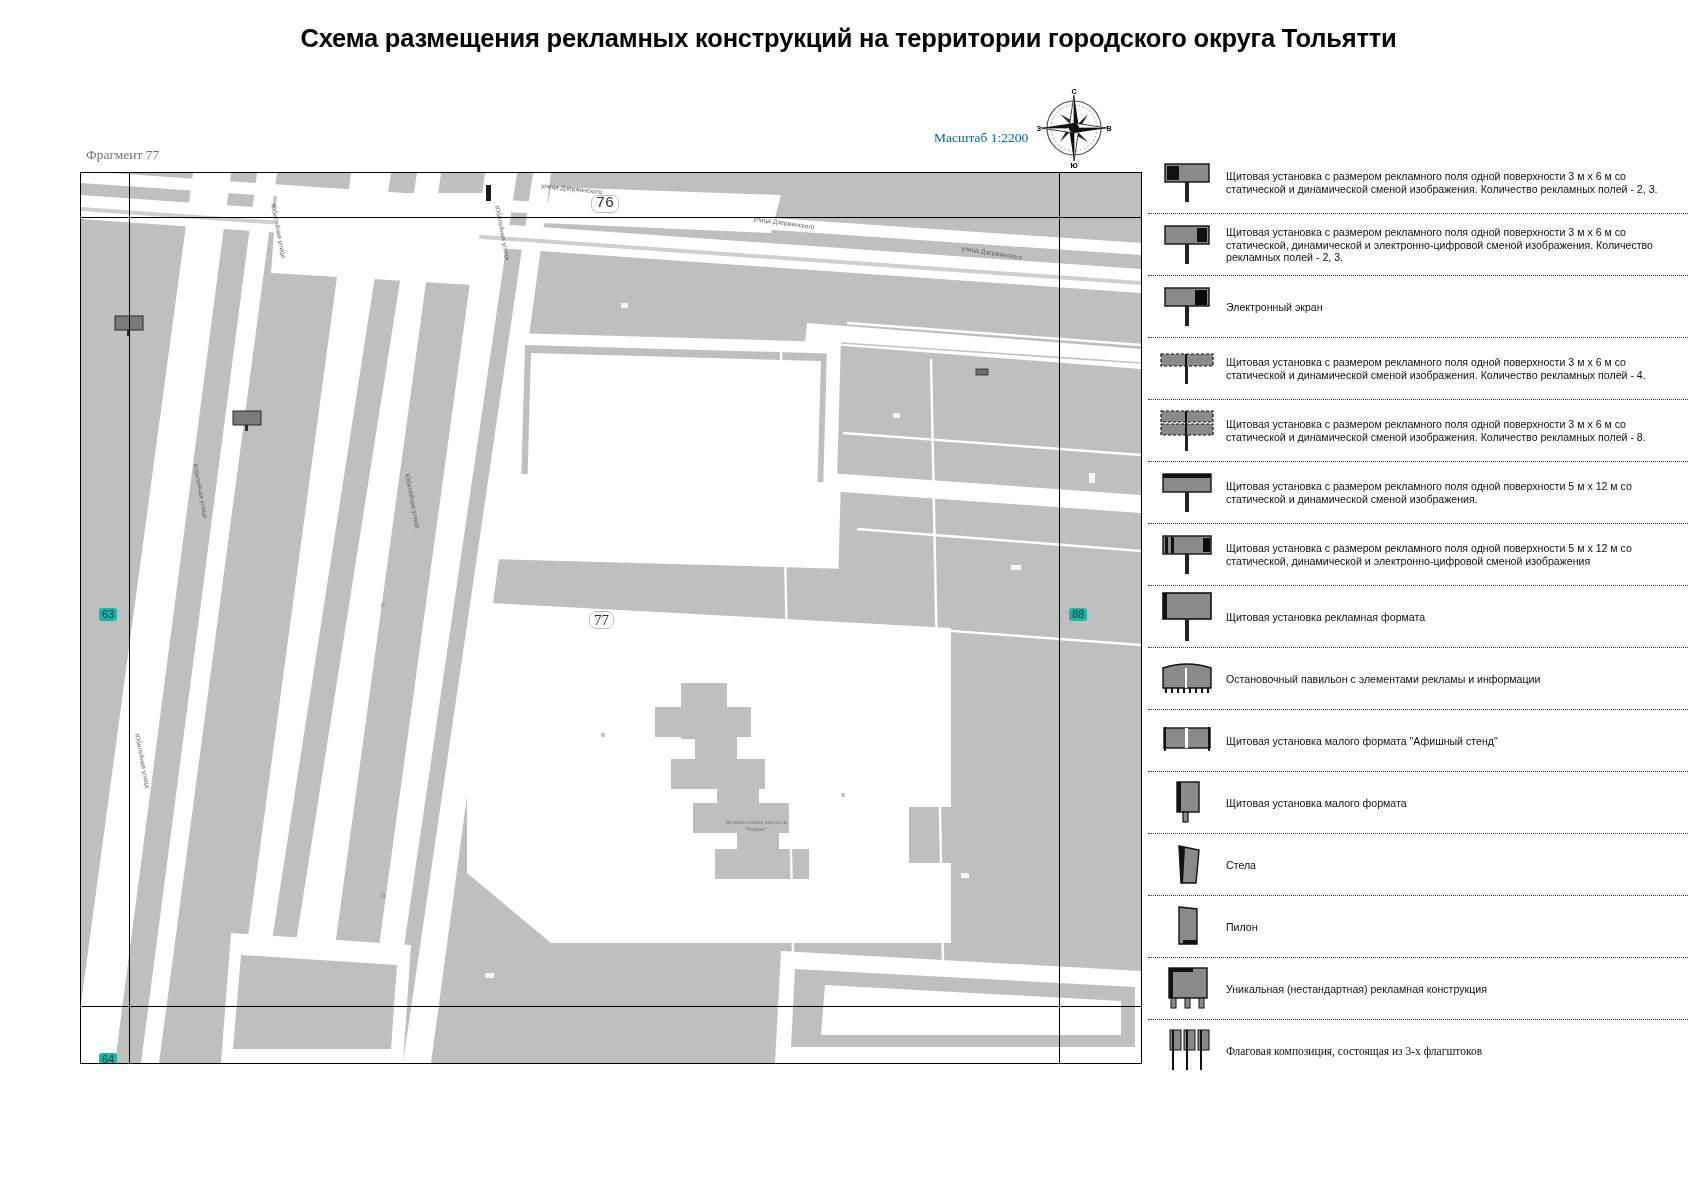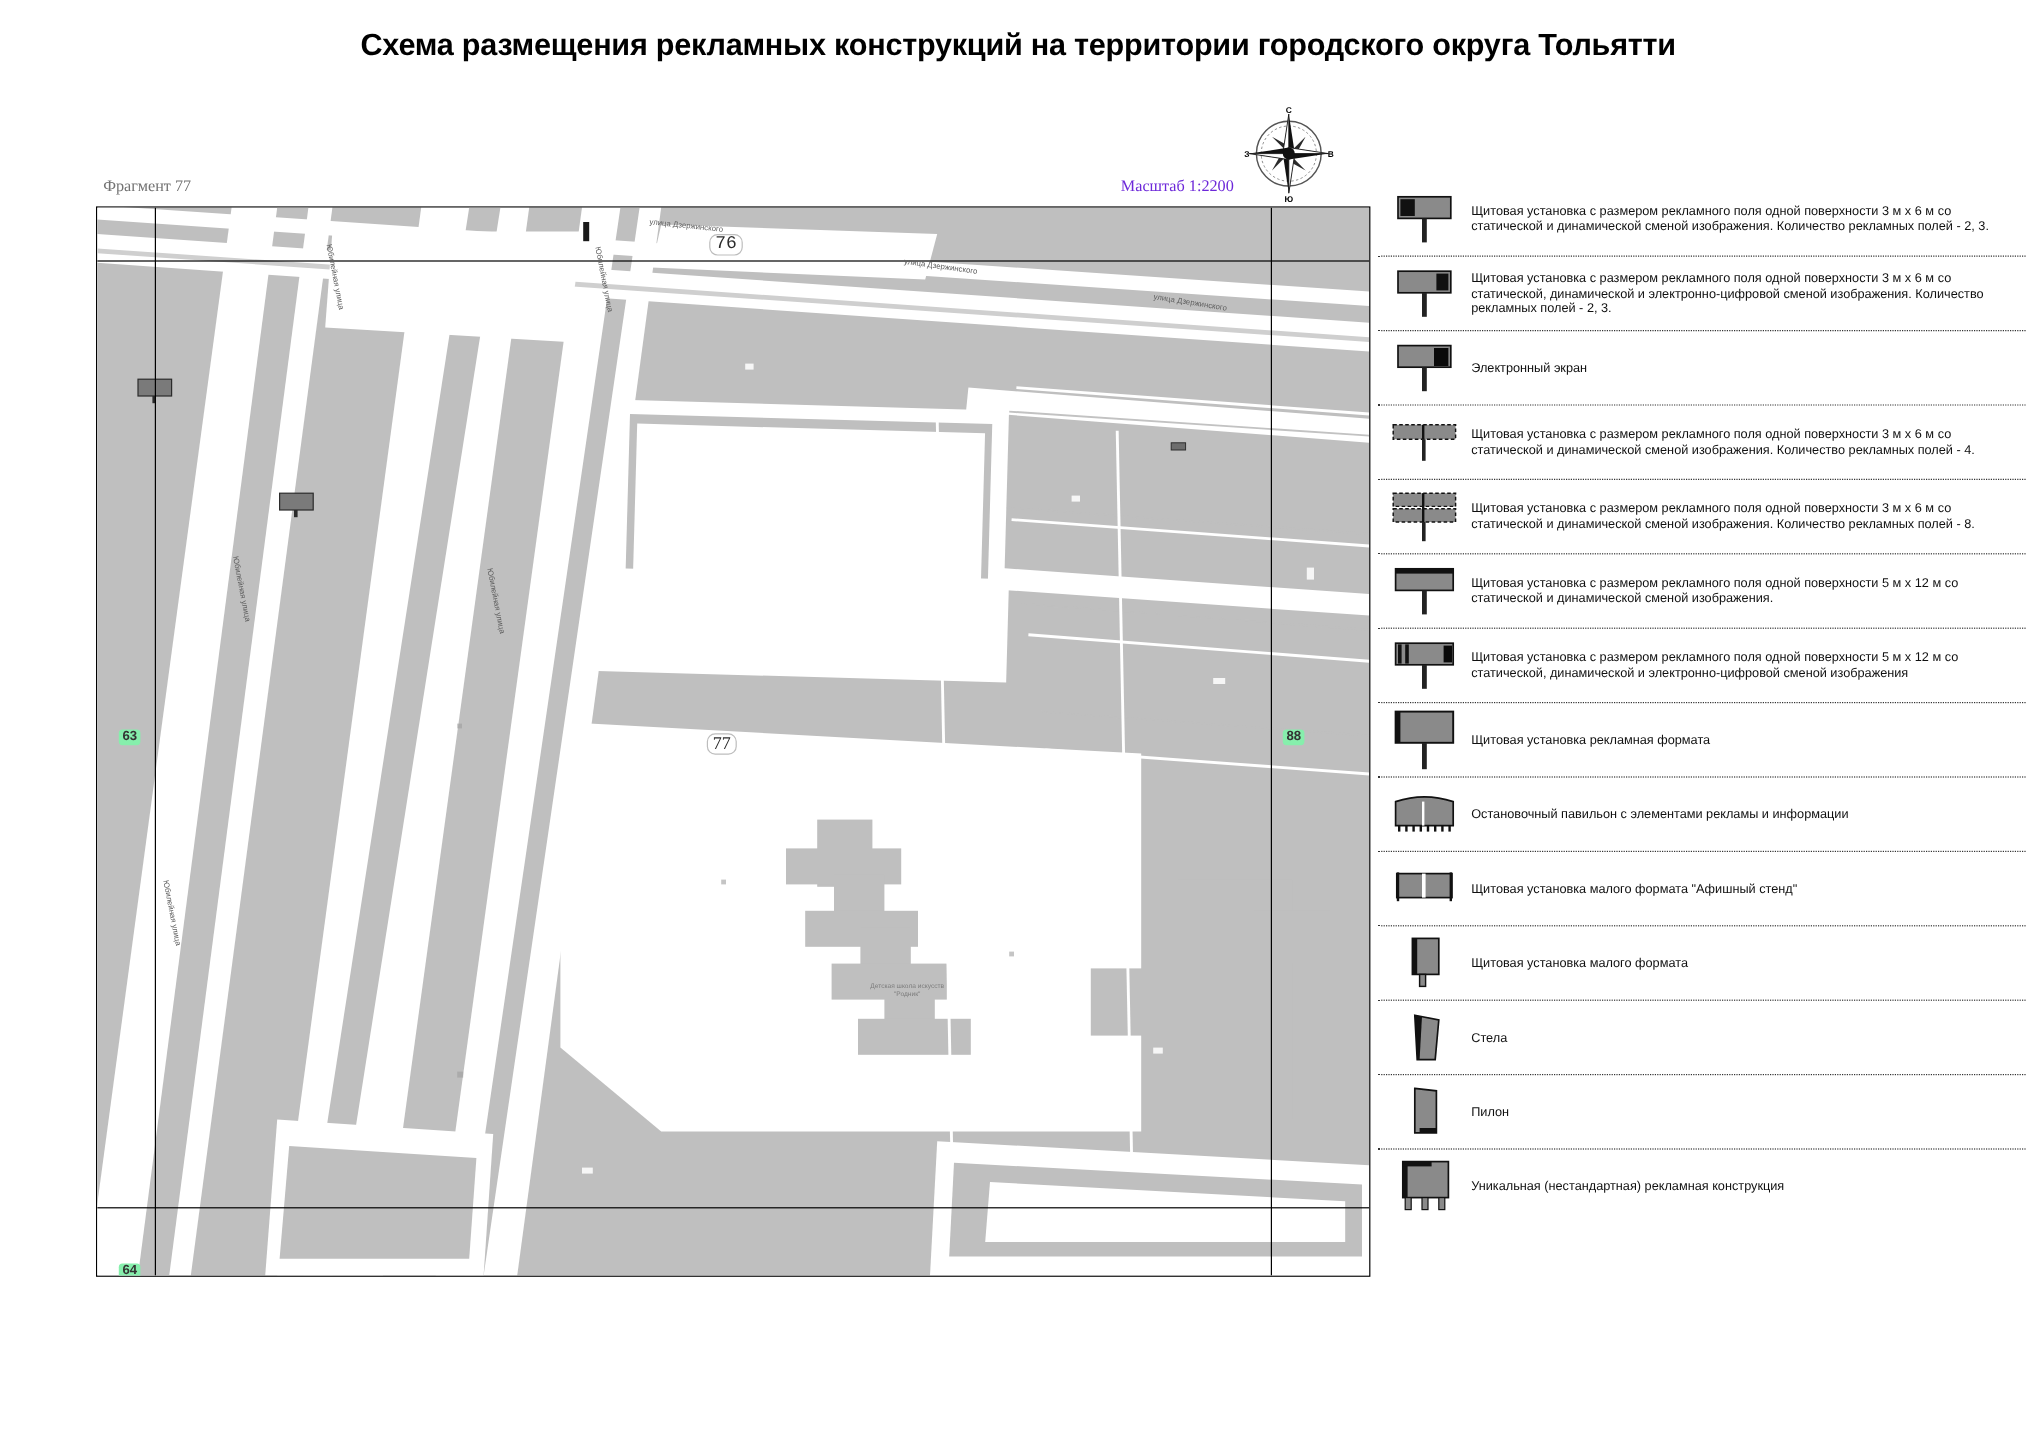--- a/index.html
+++ b/index.html
@@ -17,45 +17,45 @@
     font-weight:bold;font-size:25.5px;letter-spacing:-0.2px;
     color:#000;white-space:nowrap;
   }
   
   .frag-label{
     position:absolute;left:86px;top:147px;
     font-family:"Liberation Serif","DejaVu Serif",serif;
     font-size:13.5px;color:#737373;
   }
   .scale-label{
-    position:absolute;left:934px;top:147px;
+    position:absolute;left:934px;top:130px;
     font-family:"Liberation Serif","DejaVu Serif",serif;
-    font-size:13.5px;color:#6d28d9;
+    font-size:13.5px;color:#0369a1;
   }
   
   .compass{position:absolute;left:1036px;top:86px;width:76px;height:84px;}
   .compass svg{display:block;}
   
   .map-frame{
     position:absolute;left:80px;top:172px;width:1060px;height:890px;
     border:1.6px solid #000;background:#ffffff;overflow:hidden;
   }
   .map-inner{position:absolute;left:0;top:0;width:100%;height:100%;}
   .map-svg{position:absolute;left:0;top:0;}
   
   .sheetline{position:absolute;background:#000;}
   .sheet-v1{left:48px;top:0;width:1.4px;height:890px;}
   .sheet-v2{left:978px;top:0;width:1.4px;height:890px;}
   .sheet-h1{left:0;top:44px;width:1060px;height:1.4px;}
   .sheet-h2{left:0;top:833px;width:1060px;height:1.4px;}
   
   .node{
     position:absolute;font-family:"Liberation Sans","DejaVu Sans",sans-serif;
-    font-size:11px;color:#333;background:#86efac;
-    border-radius:3px;padding:0px 3px;line-height:13px;font-weight:bold;
+    font-size:11px;color:#333;background:#14b8a6;
+    border-radius:3px;padding:0px 3px;line-height:13px;
   }
   .node-63{left:18px;top:435px;}
   .node-88{left:988px;top:435px;}
   .node-64{left:18px;top:852px;margin-top:28px;}
   .hwy-badge{
     position:absolute;font-family:"Liberation Serif","DejaVu Serif",serif;
     font-size:15px;color:#2b2b2b;background:#ffffff;
     border-radius:7px;padding:0 4px;line-height:16px;
     border:0.7px solid #bdbdbd;
   }
@@ -446,14 +446,31 @@
         <g fill="#8a8a8a" stroke="#111" stroke-width="1">
           <rect x="12" y="34" width="5" height="10"></rect>
           <rect x="26" y="34" width="5" height="10"></rect>
           <rect x="40" y="34" width="5" height="10"></rect>
         </g>
       </svg>
     </div>
     <div class="legend-text">Уникальная (нестандартная) рекламная конструкция</div>
   </div>
 
+  <div class="legend-row">
+    <div class="legend-icon">
+      <svg width="56" height="48" viewBox="0 0 56 48">
+        <g fill="#8a8a8a" stroke="#111" stroke-width="1">
+          <rect x="11" y="4" width="11" height="20"></rect>
+          <rect x="25" y="4" width="11" height="20"></rect>
+          <rect x="39" y="4" width="11" height="20"></rect>
+        </g>
+        <g fill="#111">
+          <rect x="13" y="4" width="2" height="40"></rect>
+          <rect x="27" y="4" width="2" height="40"></rect>
+          <rect x="41" y="4" width="2" height="40"></rect>
+        </g>
+      </svg>
+    </div>
+    <div class="legend-text serif">Флаговая композиция, состоящая из 3-х флагштоков</div>
+  </div>
 
 </div>
 
 </body></html>

